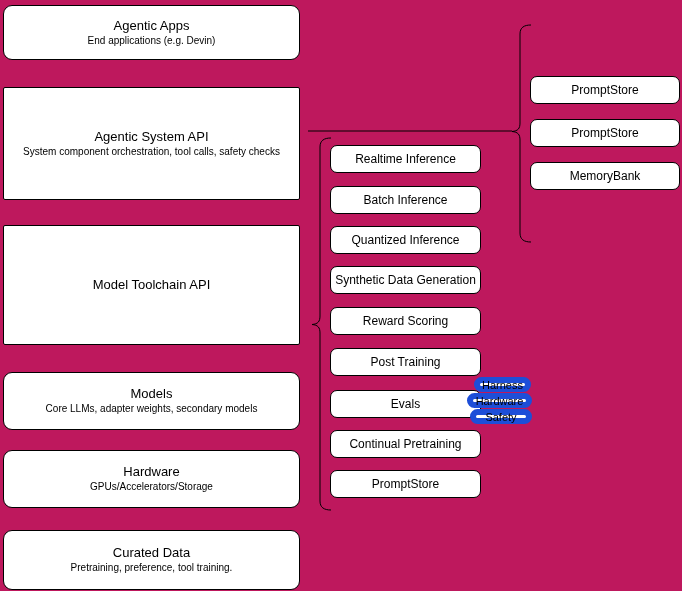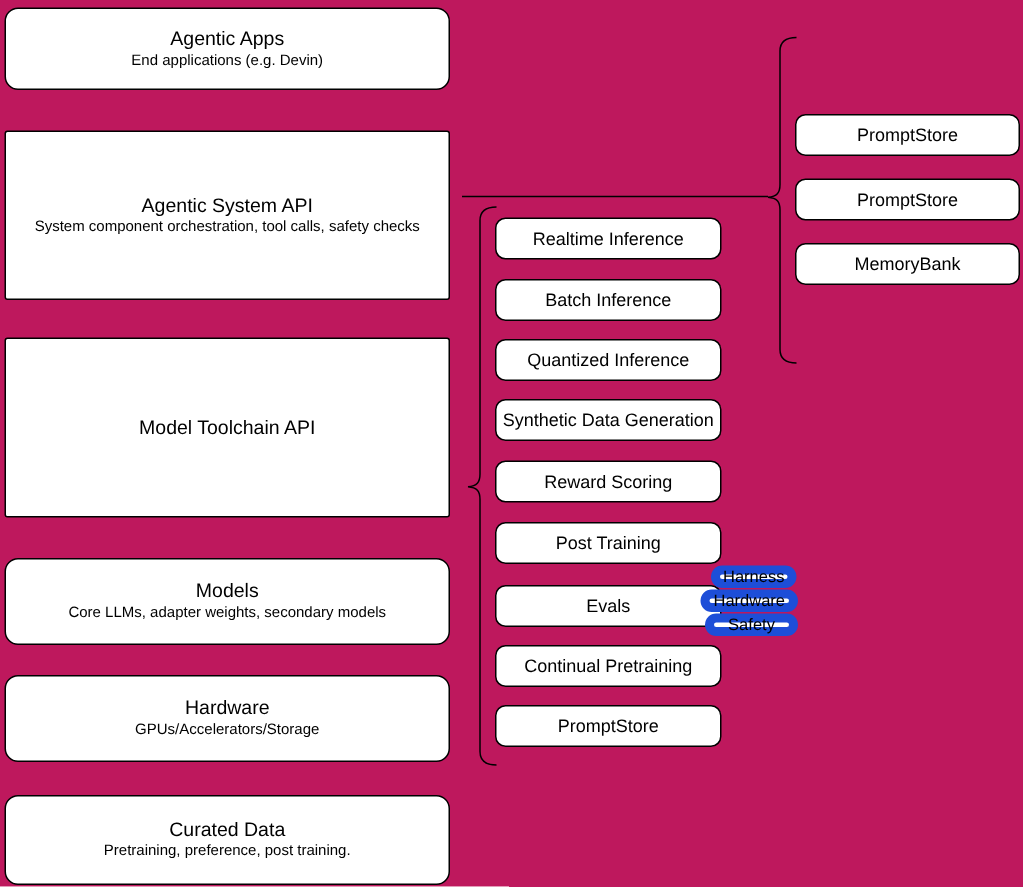--- a/index.html
+++ b/index.html
@@ -77,21 +77,21 @@
     <div class="s">Core LLMs, adapter weights, secondary models</div>
   </div>
 
   <div class="node lbox" style="top:450px;height:58px">
     <div class="t">Hardware</div>
     <div class="s">GPUs/Accelerators/Storage</div>
   </div>
 
   <div class="node lbox" style="top:530px;height:60px">
     <div class="t">Curated Data</div>
-    <div class="s">Pretraining, preference, post training.</div>
+    <div class="s">Pretraining, preference, tool training.</div>
   </div>
 
   <div class="node mbox" style="top:186px">
     <span>Batch Inference</span>
   </div>
   <div class="node mbox" style="top:145px">
     <span>Realtime Inference</span>
   </div>
   <div class="node mbox" style="top:266px">
     <span>Synthetic Data Generation</span>

